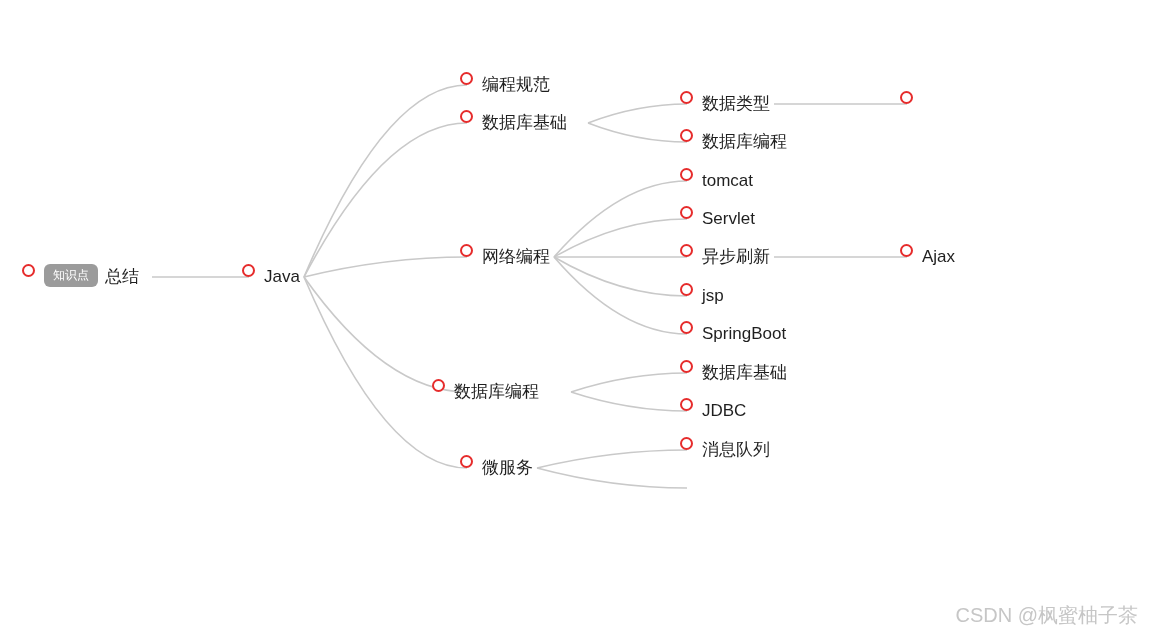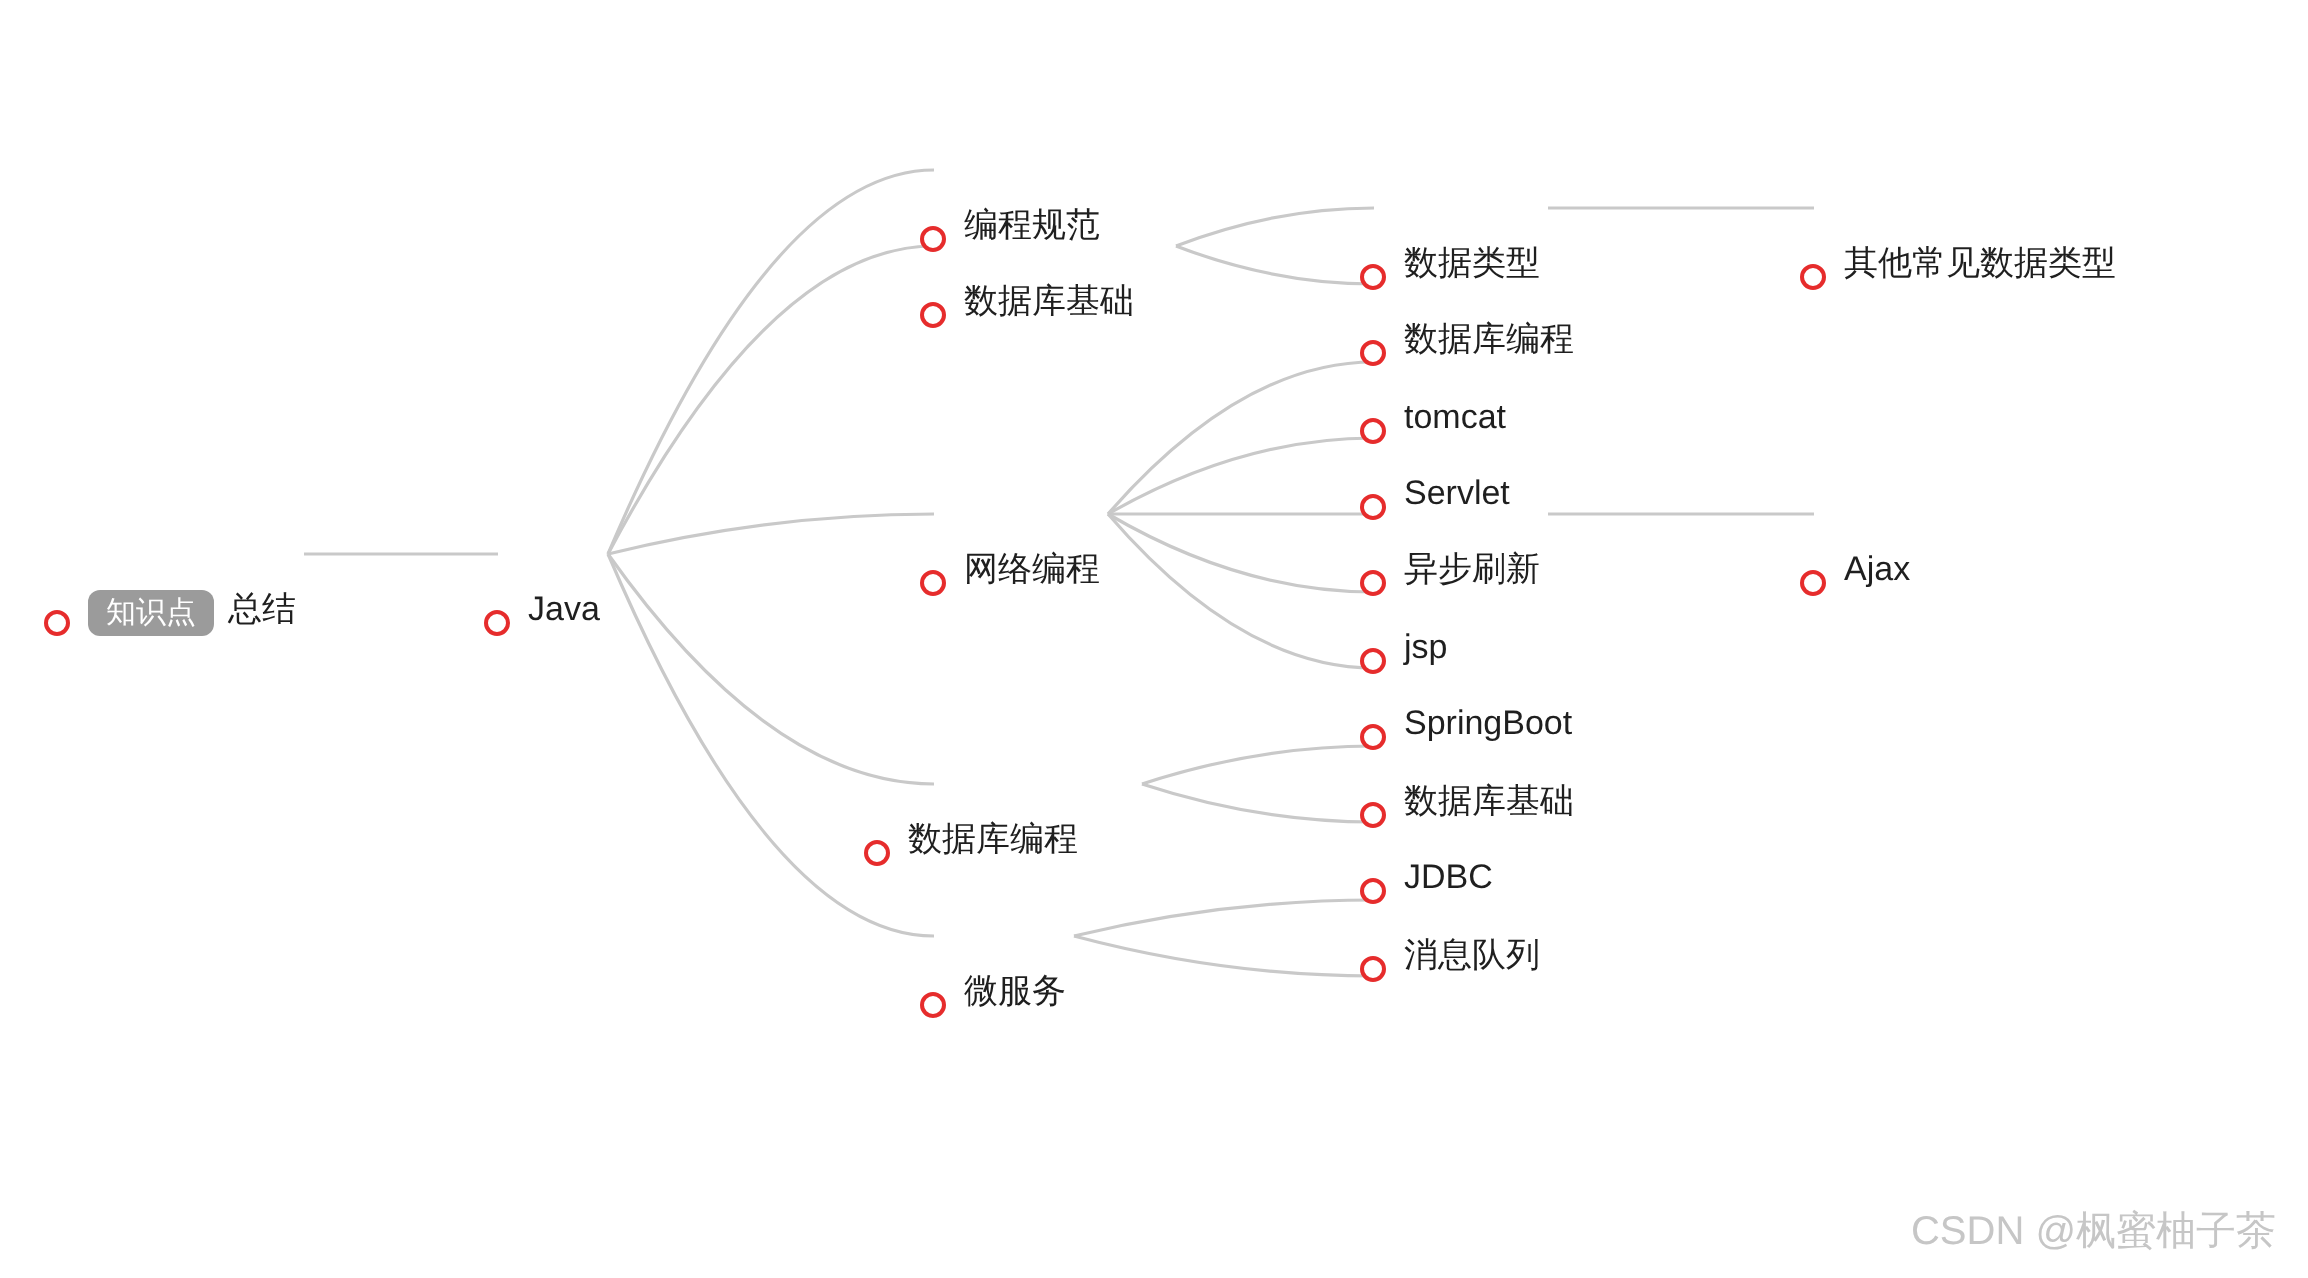--- a/index.html
+++ b/index.html
@@ -5,30 +5,30 @@
   :root{
     --ring:#e62c2c; --edge:#c9c9c9; --badge-bg:#9b9b9b; --badge-text:#fff;
     --text:#1f1f1f; --watermark:#c6c6c6; --bg:#ffffff;
   }
   html,body{margin:0;padding:0;}
   body{background:var(--bg);font-family:"Liberation Sans","DejaVu Sans",sans-serif;}
   #stage{position:relative;width:1154px;height:639px;background:var(--bg);overflow:hidden;}
   #edge-canvas{position:absolute;left:0;top:0;}
   #edge-canvas path{fill:none;stroke:var(--edge);stroke-width:1.6px;}
   .node{
-    position:absolute;height:26px;display:flex;align-items:flex-end;
-    white-space:nowrap;cursor:pointer;margin-top:28px;
+    position:absolute;height:26px;display:flex;align-items:flex-start;
+    white-space:nowrap;cursor:pointer;
   }
   .dot{
     box-sizing:border-box;width:13px;height:13px;border:2.2px solid var(--ring);
     border-radius:50%;background:#fff;flex:0 0 auto;margin-right:9px;
   }
   .label{font-size:17px;color:var(--text);line-height:26px;}
   .badge{
-    background:var(--badge-bg);color:var(--badge-text);font-size:15px;
+    background:var(--badge-bg);color:var(--badge-text);font-size:12px;
     padding:2px 9px;border-radius:6px;margin-right:7px;line-height:19px;
   }
   #watermark{
     position:absolute;right:16px;bottom:10px;font-size:20px;color:var(--watermark);
     text-shadow:1px 1px 1px rgba(255,255,255,.9);
   }
 </style>
 </head>
 <body>
 
@@ -137,21 +137,20 @@
   </div>
 
   <div class="node" style="left:680px;top:437px">
     <span class="dot"></span>
     <span class="label">消息队列</span>
   </div>
 
 
   <div class="node" style="left:900px;top:91px">
     <span class="dot"></span>
-    <span class="label">其他常见数据类型</span>
   </div>
 
   <div class="node" style="left:900px;top:244px">
     <span class="dot"></span>
     <span class="label">Ajax</span>
   </div>
 
   <div id="watermark">CSDN @枫蜜柚子茶</div>
 </div>
 

